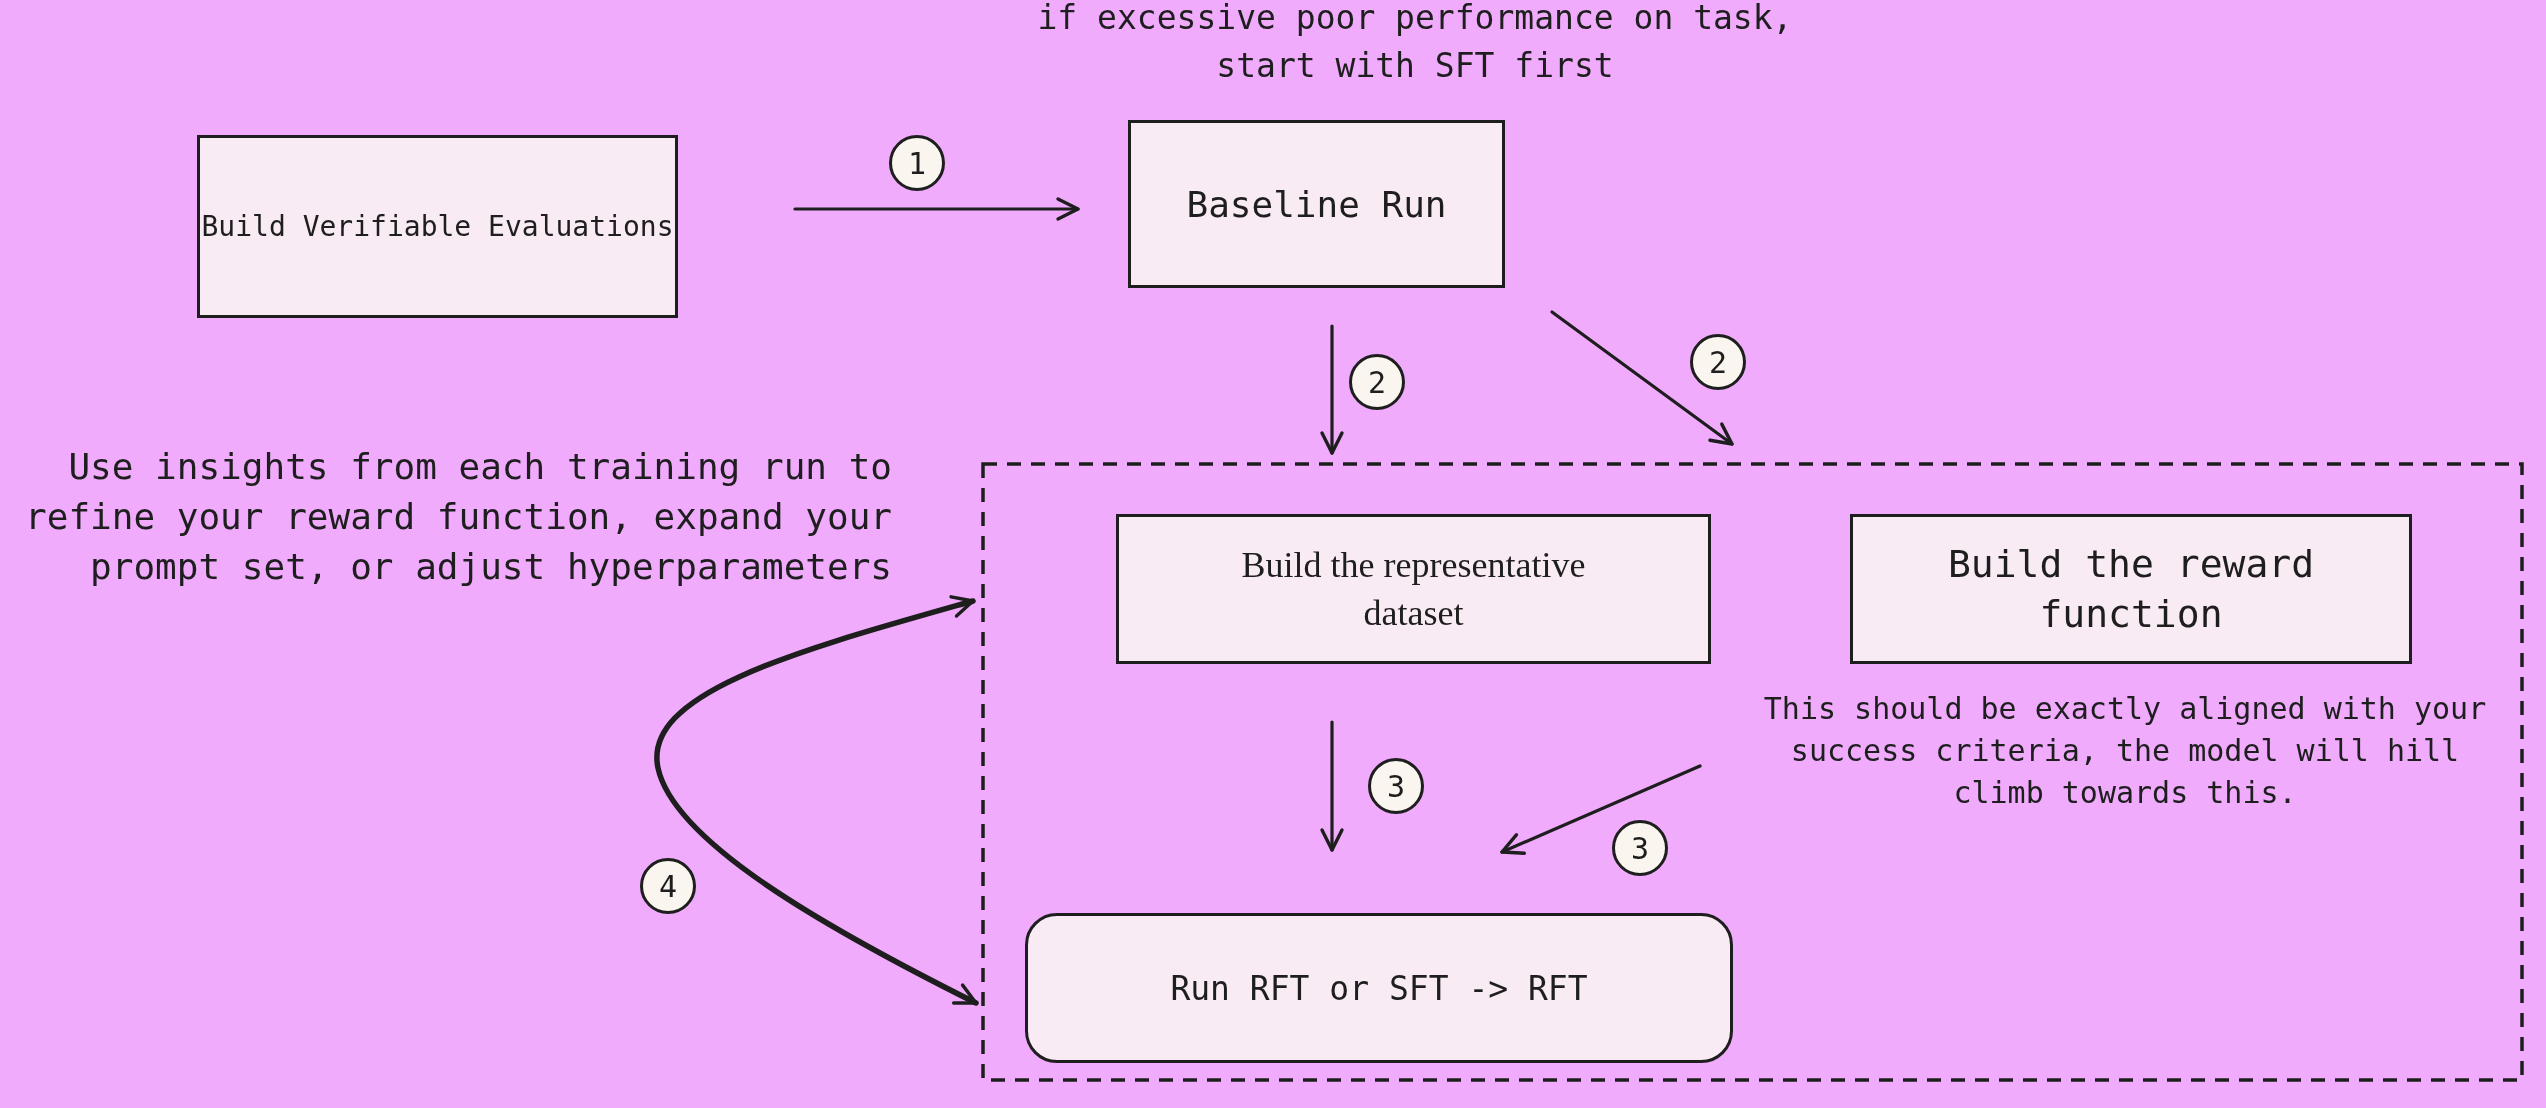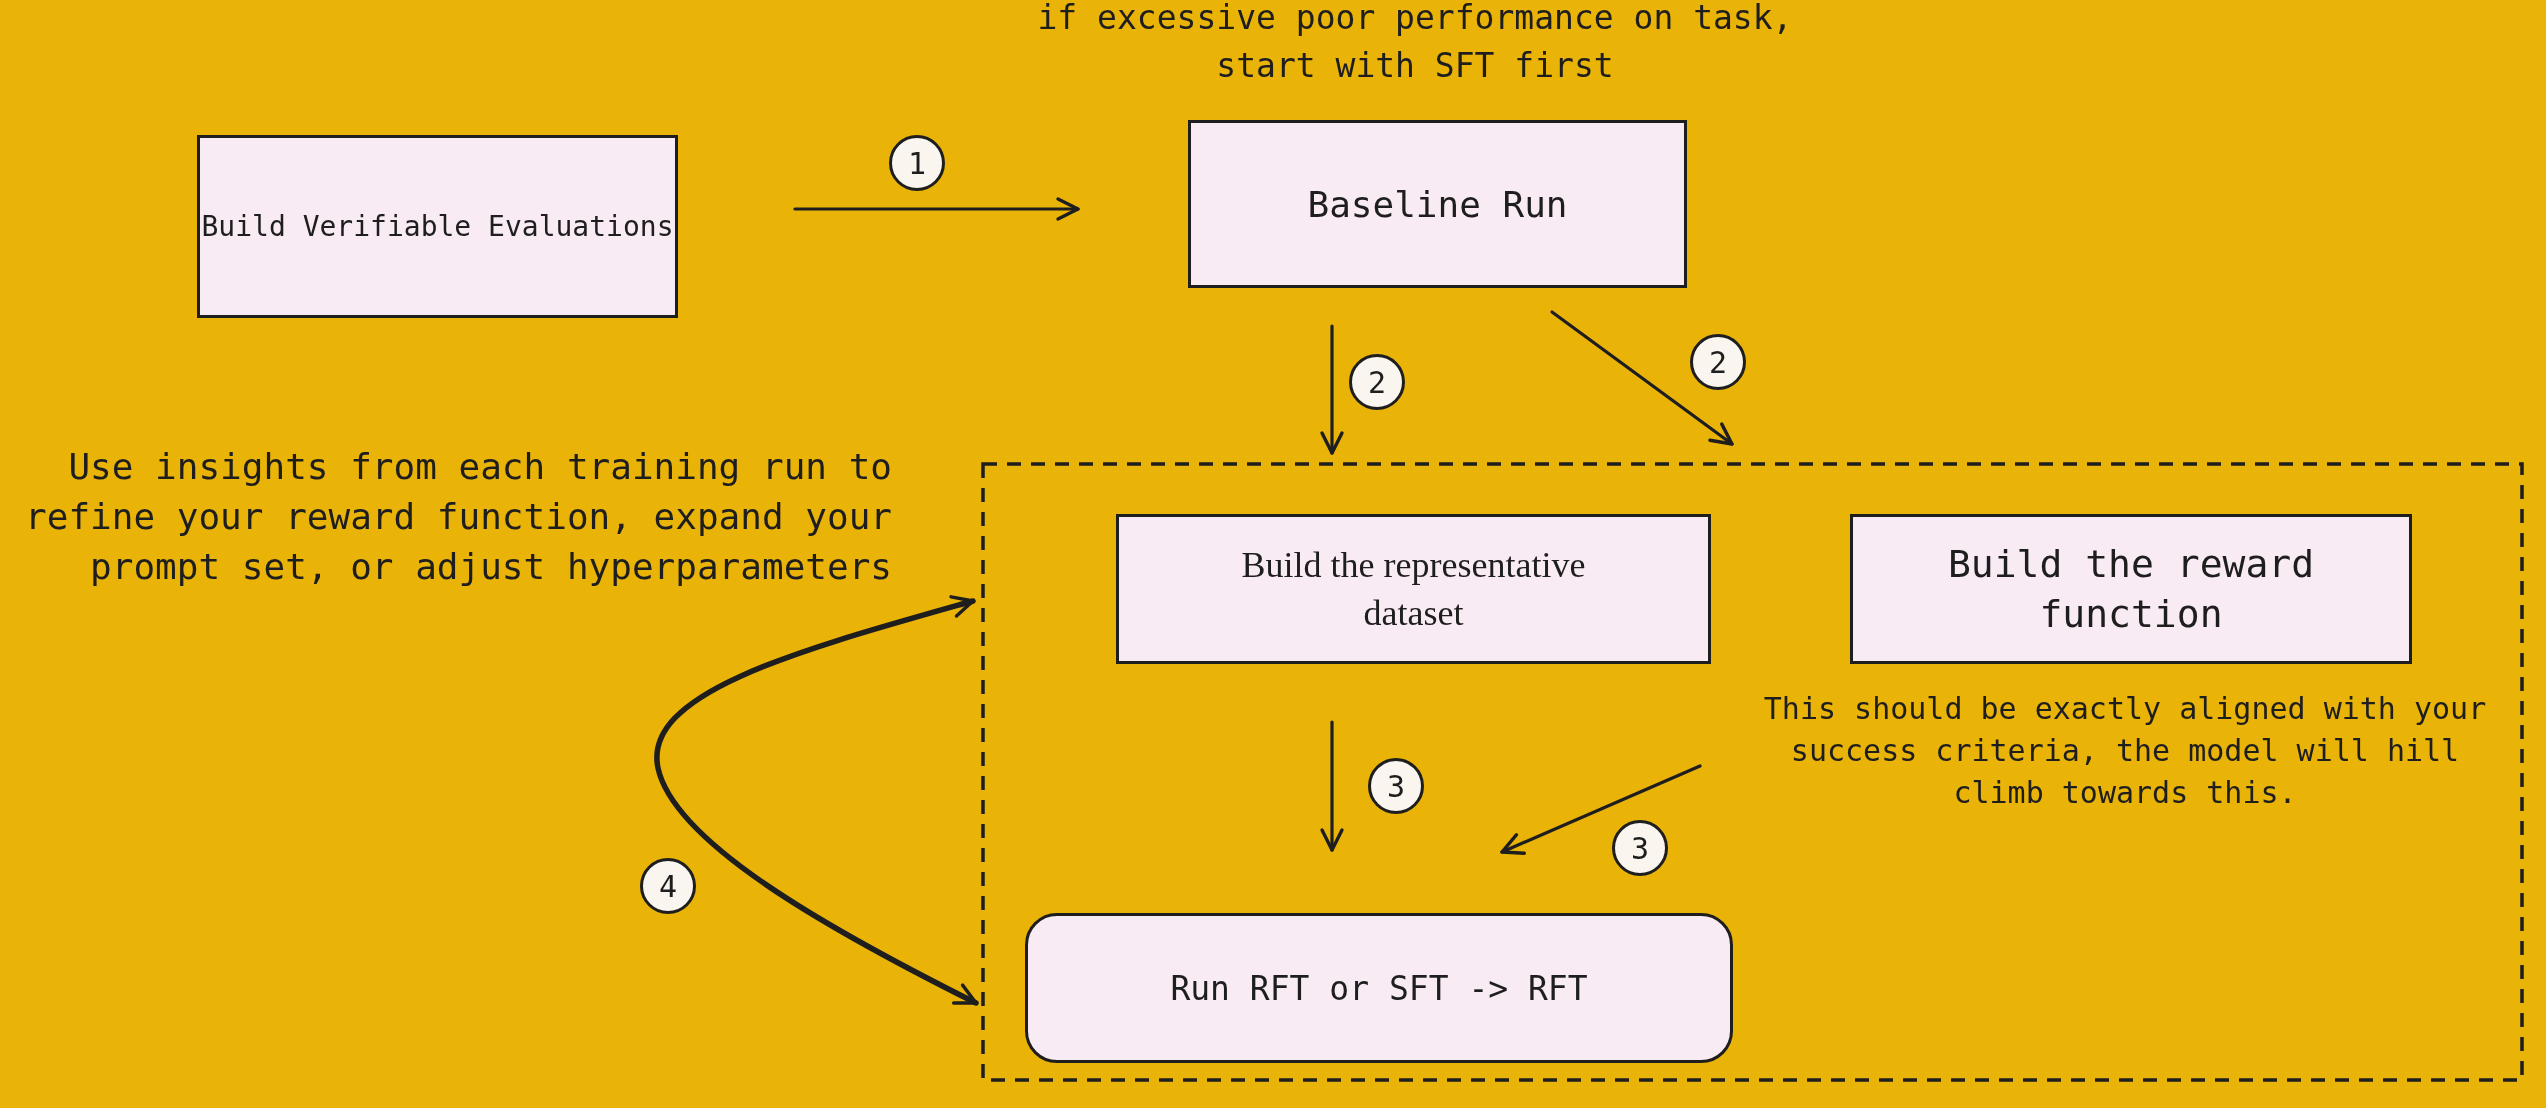--- a/index.html
+++ b/index.html
@@ -1,20 +1,20 @@
 <!DOCTYPE html>
 <html><head>
 <meta charset="utf-8">
 <style>
   html, body { margin: 0; padding: 0; background: #faf5ef; }
   .canvas {
     position: relative;
     width: 2546px;
     height: 1108px;
-    background: #eab308;
+    background: #f0abfc;
     font-family: "DejaVu Sans Mono", "Liberation Mono", monospace;
     color: #1e1e1e;
     overflow: hidden;
   }
   .layer {
     position: absolute;
     left: 0; top: 0;
     width: 2546px; height: 1108px;
   }
   .node {
@@ -43,21 +43,21 @@
     align-items: center;
     justify-content: center;
     font-size: 30px;
     box-sizing: border-box;
   }
   .top-note    { left: 950px;  top: -6px;  width: 930px; font-size: 33px; line-height: 48px; }
   .left-note   { left: 0px;    top: 442px; width: 892px; font-size: 36px; line-height: 50px; text-align: right; }
   .reward-note { left: 1735px; top: 688px; width: 780px; font-size: 30px; line-height: 42px; }
 
   .node-evals    { left: 197px;  top: 135px; width: 481px; height: 183px; font-size: 28px; }
-  .node-baseline { left: 1188px; top: 120px; width: 499px; height: 168px; font-size: 36px; }
+  .node-baseline { left: 1128px; top: 120px; width: 377px; height: 168px; font-size: 36px; }
   .node-dataset  { left: 1116px; top: 514px; width: 595px; height: 150px; font-size: 36px; line-height: 48px; font-family: Liberation Serif, serif; }
   .node-reward   { left: 1850px; top: 514px; width: 562px; height: 150px; font-size: 38px; line-height: 50px; }
   .node-runrft   { left: 1025px; top: 913px; width: 708px; height: 150px; font-size: 33px; border-radius: 32px; }
 
   .badge-1  { left: 889px;  top: 135px; }
   .badge-2a { left: 1349px; top: 354px; }
   .badge-2b { left: 1690px; top: 334px; }
   .badge-3a { left: 1368px; top: 758px; }
   .badge-3b { left: 1612px; top: 820px; }
   .badge-4  { left: 640px;  top: 858px; }

